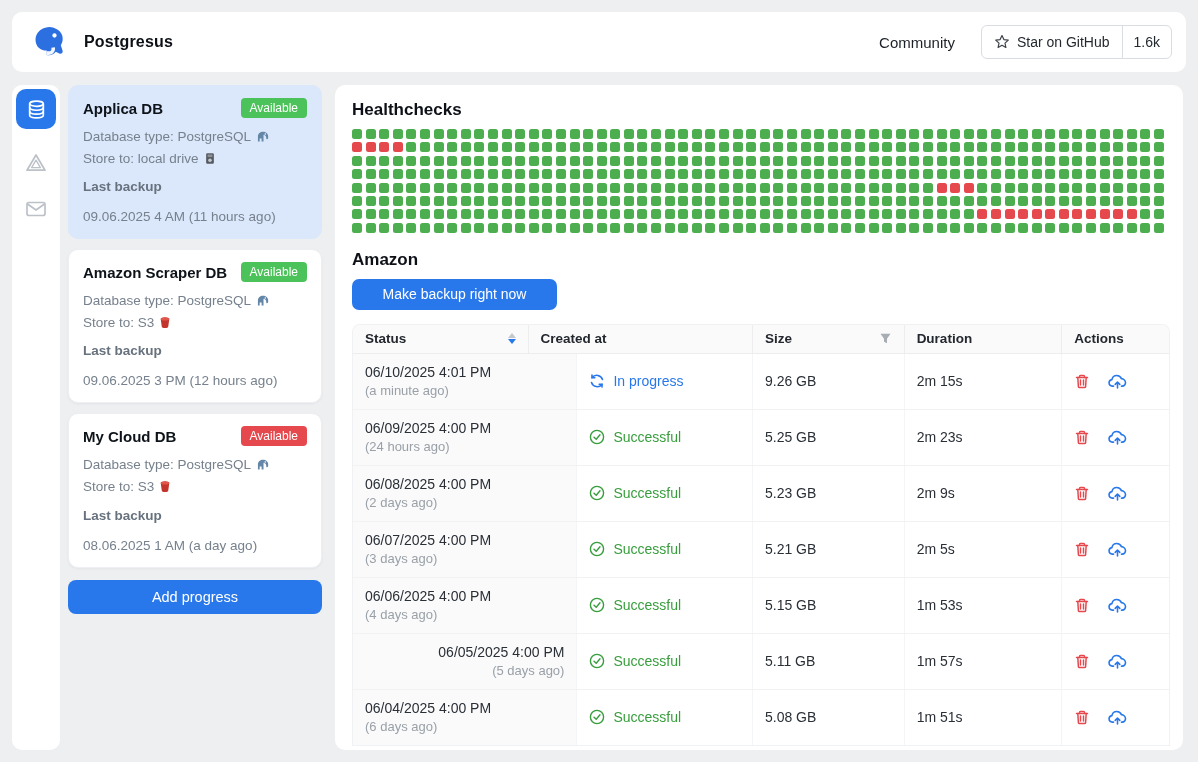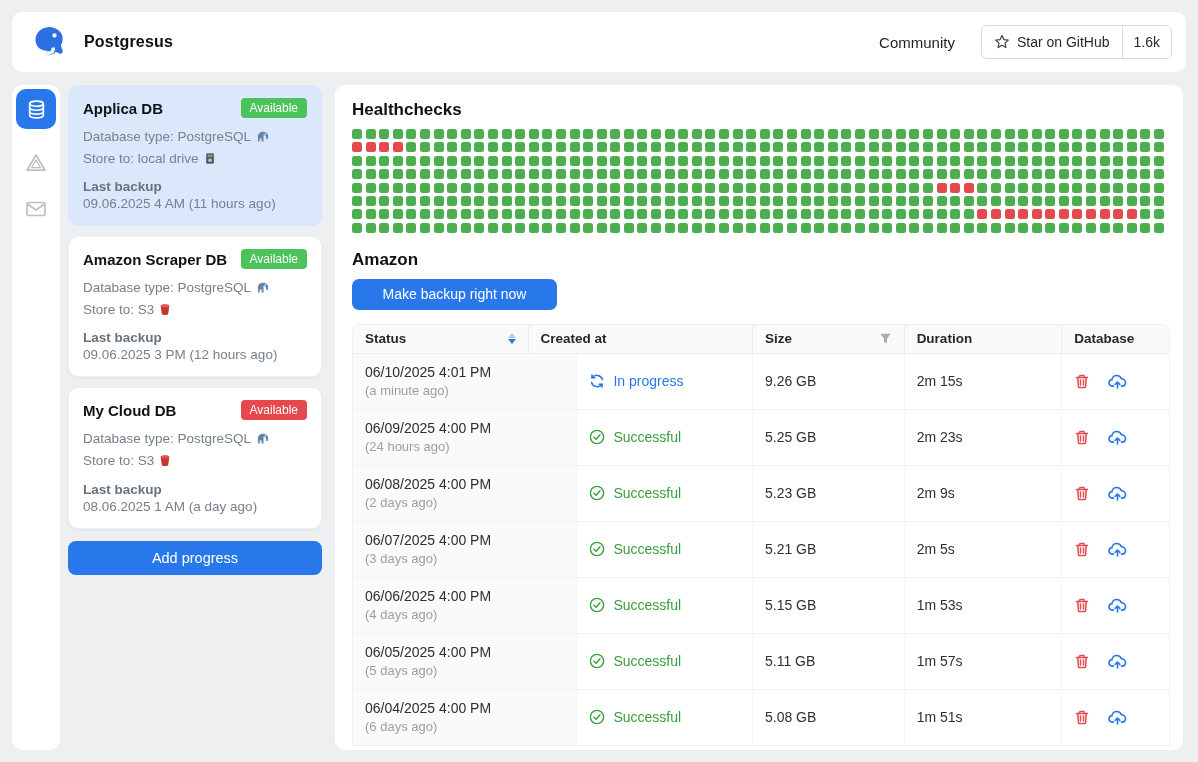--- a/index.html
+++ b/index.html
@@ -38,21 +38,21 @@
   .dbcol { position:absolute; left:68px; top:85px; width:254px; }
   .db-card { border-radius:10px; padding:12px 14px 14px; margin-bottom:10px; cursor:pointer;
     background:#fff; border:1px solid #edeff2; box-shadow:0 1px 3px rgba(16,24,40,.05); }
   .db-card.selected { background:#dbe8fb; border-color:#dbe8fb; box-shadow:none; }
   .db-card-head { display:flex; align-items:center; justify-content:space-between; margin-bottom:8px; }
   .db-title { font-size:15px; font-weight:bold; color:#0e1319; }
   .badge { font-size:12px; color:#fff; padding:3px 9px; border-radius:4px; }
   .meta-line { font-size:13.5px; color:#76818d; line-height:1.6; display:flex; align-items:center; gap:5px; }
   .lastb { margin-top:10px; }
   .lastb-label { font-size:13.5px; font-weight:bold; color:#68727e; }
-  .lastb-value { font-size:13.5px; color:#76818d; margin-top:2px; }
+  .lastb-value { font-size:13.5px; color:#76818d; margin-top:15px; }
   .add-db-btn { width:100%; height:34px; border:none; border-radius:8px; background:var(--accent);
     color:#fff; font-size:14.5px; font-family:inherit; cursor:pointer; margin-top:2px; }
 
   
   .main { left:335px; top:85px; width:848px; height:665px; padding:15px 17px 0; }
   .section-title { font-size:17px; font-weight:bold; color:#0d1117; }
   .hc-grid { display:grid; grid-template-columns:repeat(60,10px); grid-auto-rows:10px;
     gap:3.4px 3.6px; margin:9px 0 17px; }
   .hc-cell { border-radius:2.5px; }
 
@@ -738,21 +738,21 @@
               <svg width="13" height="13" viewBox="0 0 14 14" fill="#a8adb3">
                 <path d="M1.6 2 h10.8 L8.6 7.4 V12 L5.4 10.4 V7.4 Z"></path>
               </svg>
             </span>
           </span>
         </div>
         <div class="th" style="width: 158px;">
           <span>Duration</span>
         </div>
         <div class="th" style="width: 107px;">
-          <span>Database</span>
+          <span>Actions</span>
         </div>
       </div>
     <div id="tbody">
         <div class="trow">
           <div class="td td-created" style="width: 225px;">
             <div class="created-date">06/10/2025 4:01 PM</div>
             <div class="created-rel">(a minute ago)</div>
           </div>
           <div class="td" style="width: 176px;">
             <span style="display: flex;">
@@ -950,21 +950,21 @@
               <span style="display: flex;">
                 <svg width="19" height="17" viewBox="0 0 18 16" fill="none" stroke="#2878ec" stroke-width="1.5" stroke-linecap="round" stroke-linejoin="round">
                   <path d="M5.2 12.4 H4.2 C2.4 12.4 1 11 1 9.3 C1 7.7 2.2 6.4 3.7 6.2 C4.1 4 6 2.3 8.3 2.3 C10.3 2.3 12 3.5 12.7 5.3 C14.9 5.4 16.6 7.2 16.6 9.3 C16.6 11 15.2 12.4 13.5 12.4 H12.8"></path>
                   <path d="M9 14.2 V8.6 M6.8 10.7 L9 8.5 L11.2 10.7"></path>
                 </svg>
               </span>
             </button>
           </div>
         </div>
         <div class="trow">
-          <div class="td td-created" style="width: 225px;">
+          <div class="td td-created" style="width: 225px; align-items: flex-end;">
             <div class="created-date">06/05/2025 4:00 PM</div>
             <div class="created-rel">(5 days ago)</div>
           </div>
           <div class="td" style="width: 176px;">
             <span style="display: flex;">
               <svg width="16" height="16" viewBox="0 0 16 16" fill="none" stroke="#389e3d" stroke-width="1.4">
                 <circle cx="8" cy="8" r="6.6"></circle>
                 <path d="M5 8.2 L7.2 10.2 L11 5.8" stroke-linecap="round" stroke-linejoin="round"></path>
               </svg>
             </span>

